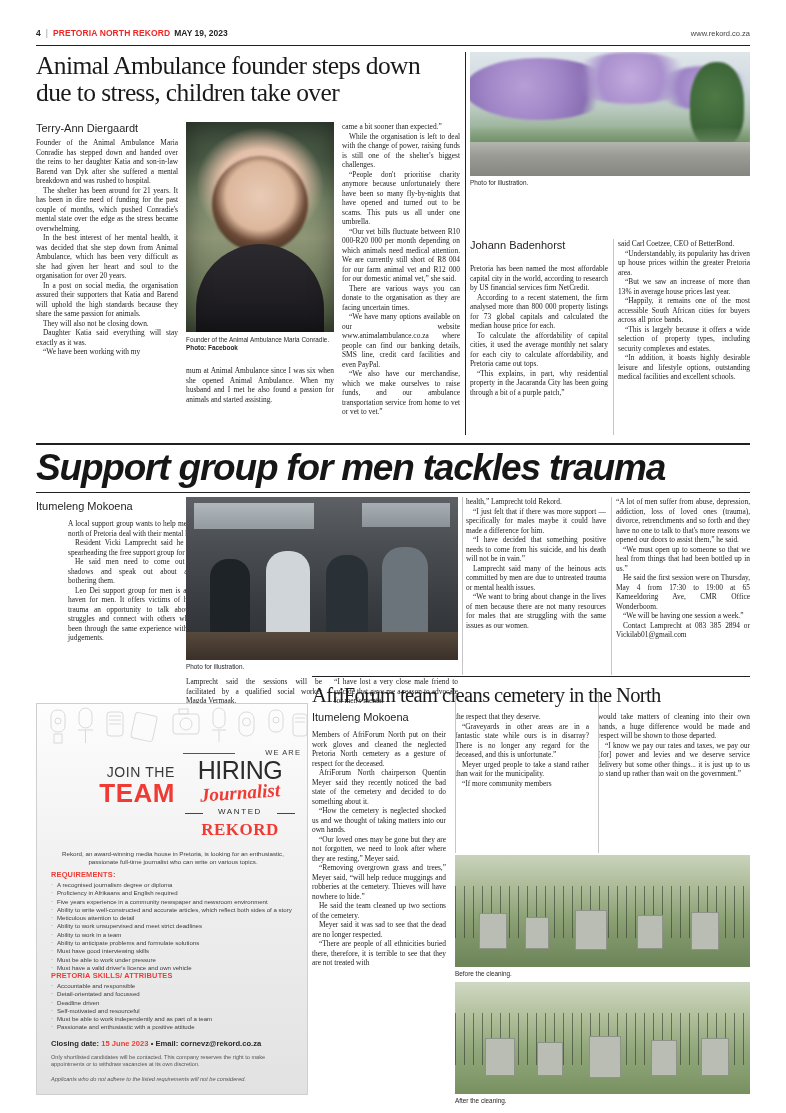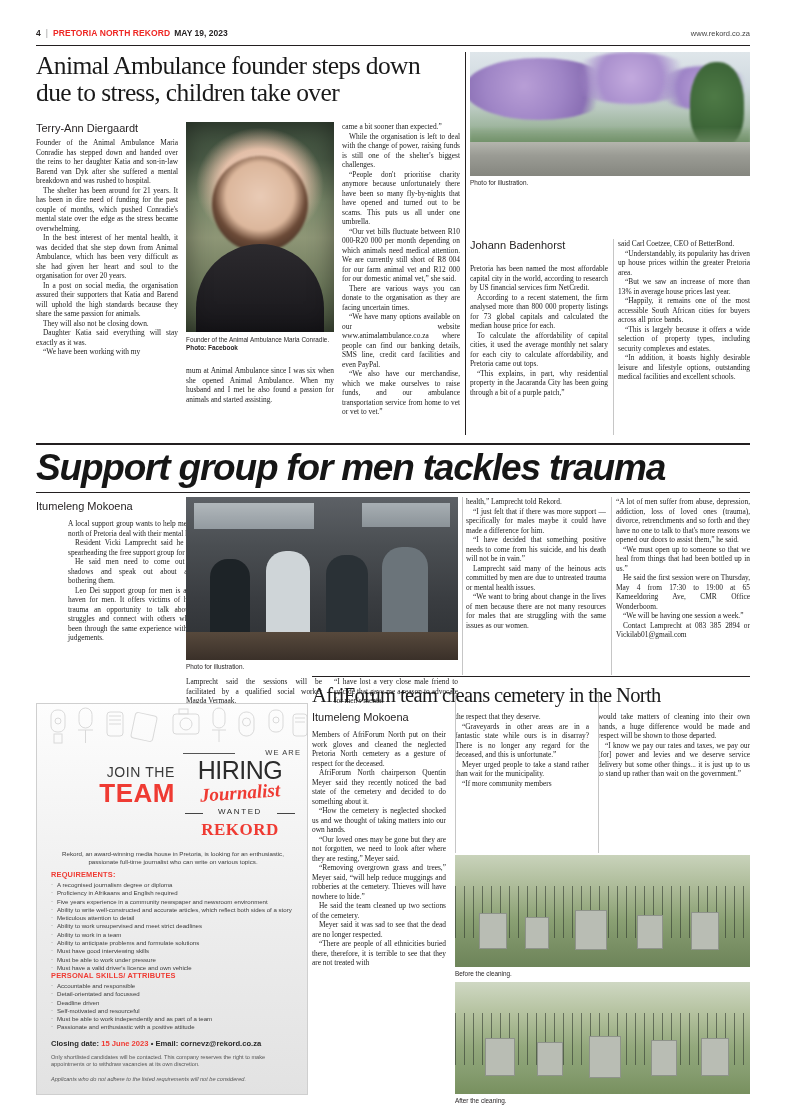--- a/index.html
+++ b/index.html
@@ -395,21 +395,21 @@
           <li>Ability to work unsupervised and meet strict deadlines</li>
           <li>Ability to work in a team</li>
           <li>Ability to anticipate problems and formulate solutions</li>
           <li>Must have good interviewing skills</li>
           <li>Must be able to work under pressure</li>
           <li>Must have a valid driver's licence and own vehicle</li>
         </ul>
     </div>
 
     <div class="ad-skills">
-      <div class="ad-h">PERSONAL SKILLS/ ATTRIBUTES</div>
+      <div class="ad-h">PRETORIA SKILLS/ ATTRIBUTES</div>
       <ul class="ad-list">
           <li>Accountable and responsible</li>
           <li>Detail-orientated and focussed</li>
           <li>Deadline driven</li>
           <li>Self-motivated and resourceful</li>
           <li>Must be able to work independently and as part of a team</li>
           <li>Passionate and enthusiastic with a positive attitude</li>
         </ul>
     </div>
 

